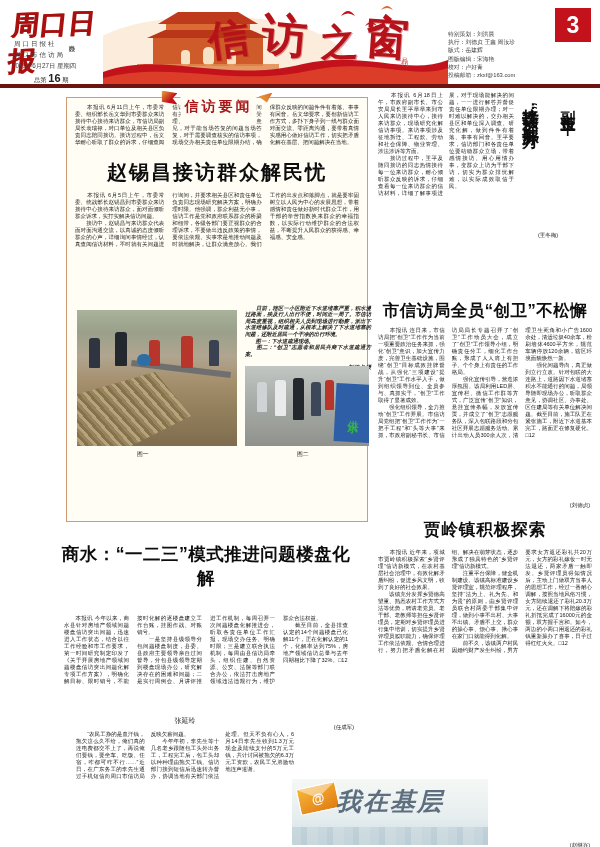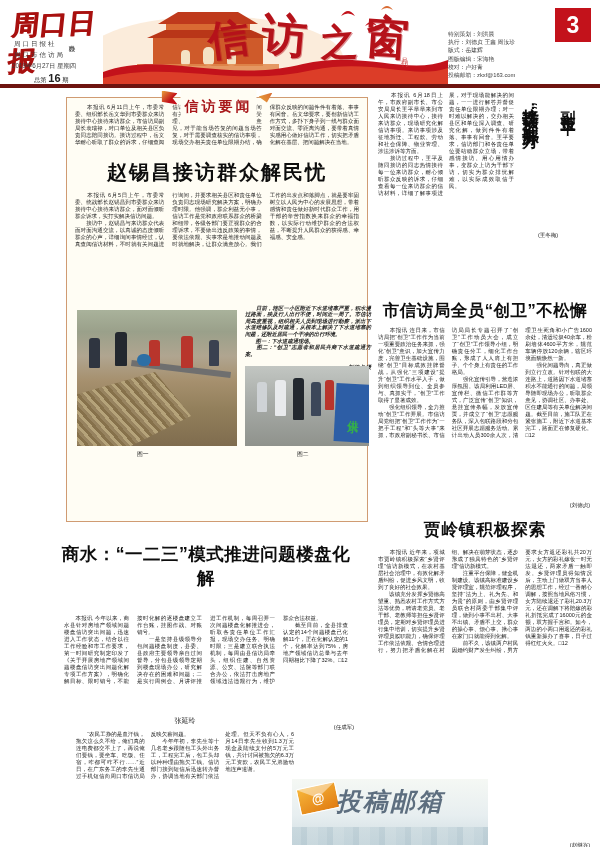--- a/index.html
+++ b/index.html
@@ -232,21 +232,21 @@
     <div class="author">张延玲</div>
     <div class="body-cols cols3 dx-body">　　“农民工挣的是血汗钱，拖欠这么久不给，俺们真的连电费都交不上了，再说俺们要钱，要坐车、吃饭、住宿，咋都可咋不行……”近日，在广东务工的李先生通过手机短信向周口市信访局反映欠薪问题。
 　　今年年初，李先生等十几名老乡跟随包工头外出务工，工程完工后，包工头却以种种理由拖欠工钱。信访部门接到短信后迅速转办督办，协调当地有关部门依法处理。但天不负有心人，6月14日李先生收到1.3万元现金及陆续支付的5万元工钱，共计讨回被拖欠的6.3万元工资款，农民工兄弟激动地连声道谢。</div>
   </div>
 
   <div class="graphic">
     <div class="g-city"></div>
     <div class="envelope">
       <span>@</span>
     </div>
-    <div class="g-title1">投稿邮箱</div>
+    <div class="g-title1">我在基层</div>
   </div>
 
   <div class="rightcol">
 
     <div class="r1">
       <div class="rc-cols cols2 r1-body">　　本报讯 6月18日上午，市政府副市长、市公安局局长王平早早来到市人民来访接待中心，接待来访群众，现场研究化解信访事项。来访事项涉及征地拆迁、工程款、劳动和社会保障、物业管理、涉法涉诉等方面。
 　　接访过程中，王平及随同接访的同志热情接待每一位来访群众，耐心倾听群众反映的诉求，仔细查看每一位来访群众的信访材料，详细了解事项进展，对于现场能解决的问题，一一进行解答并督促责任单位限期办理；对一时难以解决的，交办相关县区和单位深入调查、研究化解，做到件件有着落、事事有回音。王平要求，信访部门和各责任单位要站稳群众立场，带着感情接访、用心用情办事，变群众上访为干部下访，切实为群众排忧解难，以实际成效取信于民。</div>
       <div class="vheadline">接访群众“把脉开方”</div>
       <div class="vkicker">副市长王平</div>
       <div class="r1-byline">(王冬梅)</div>

